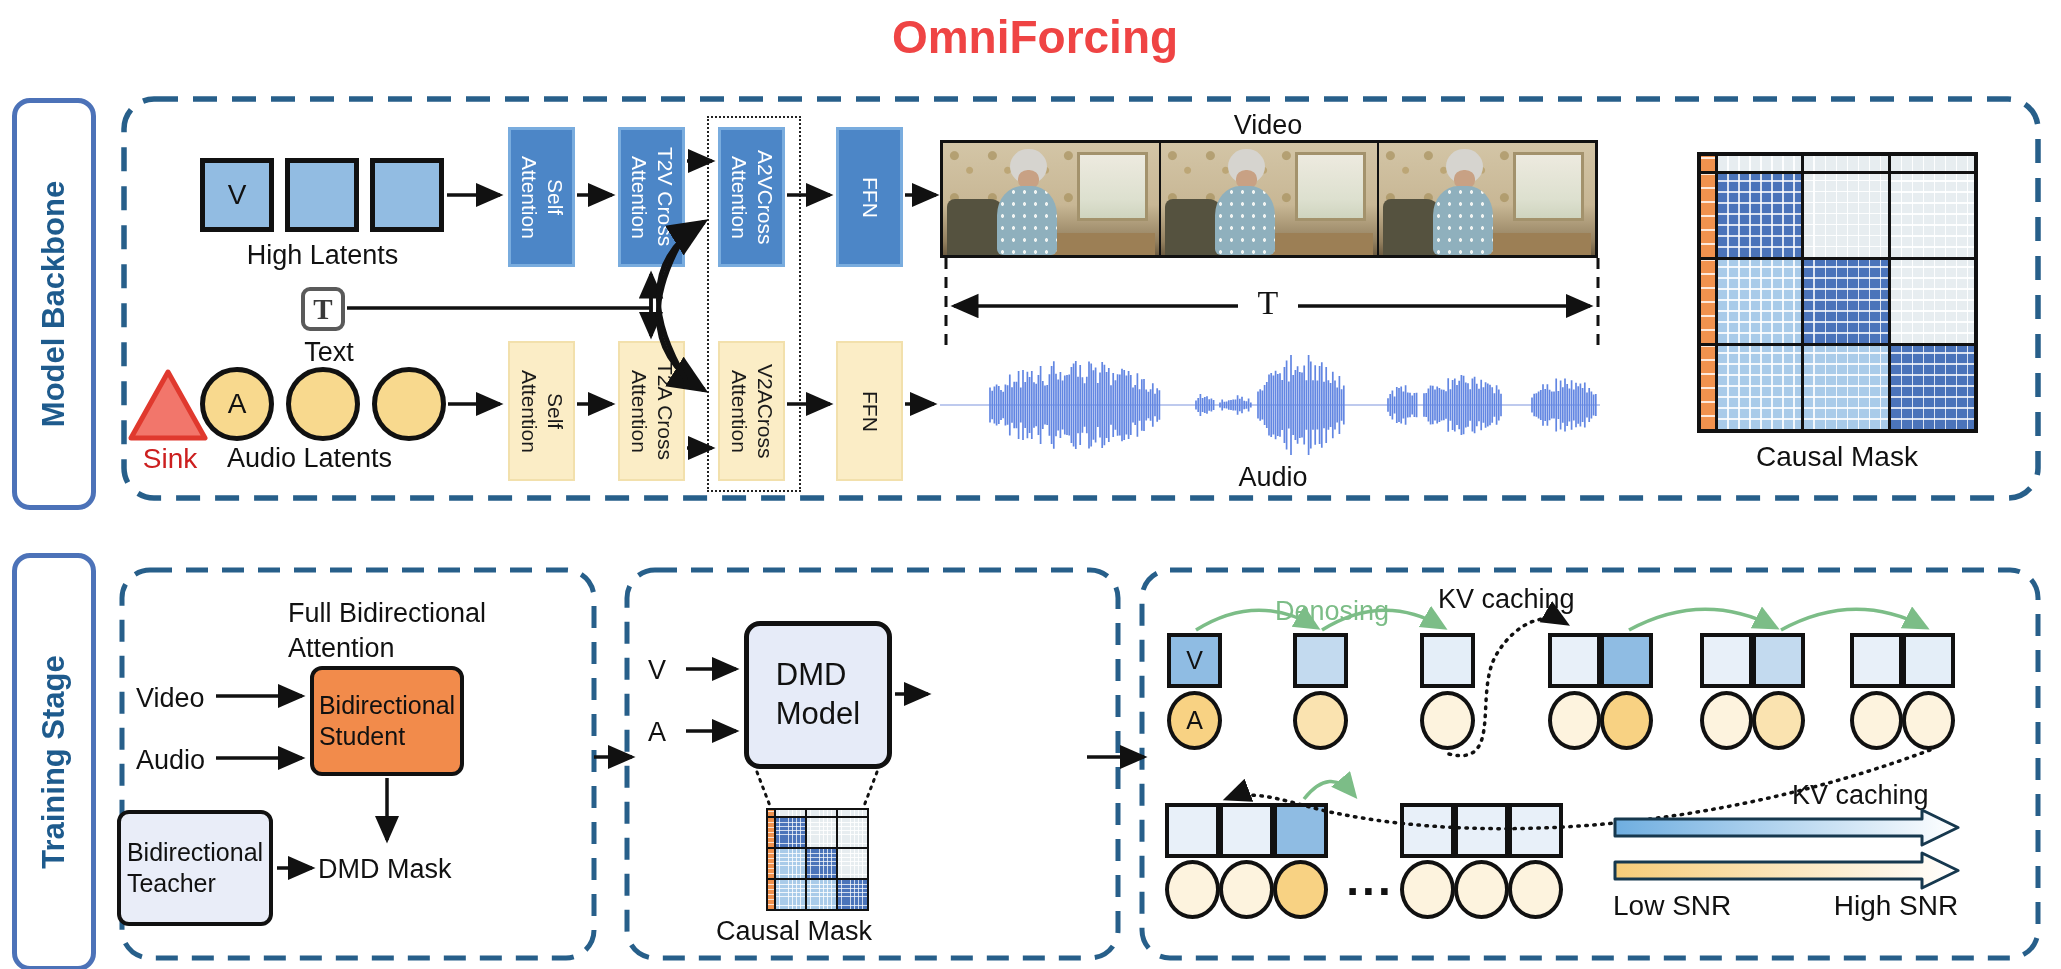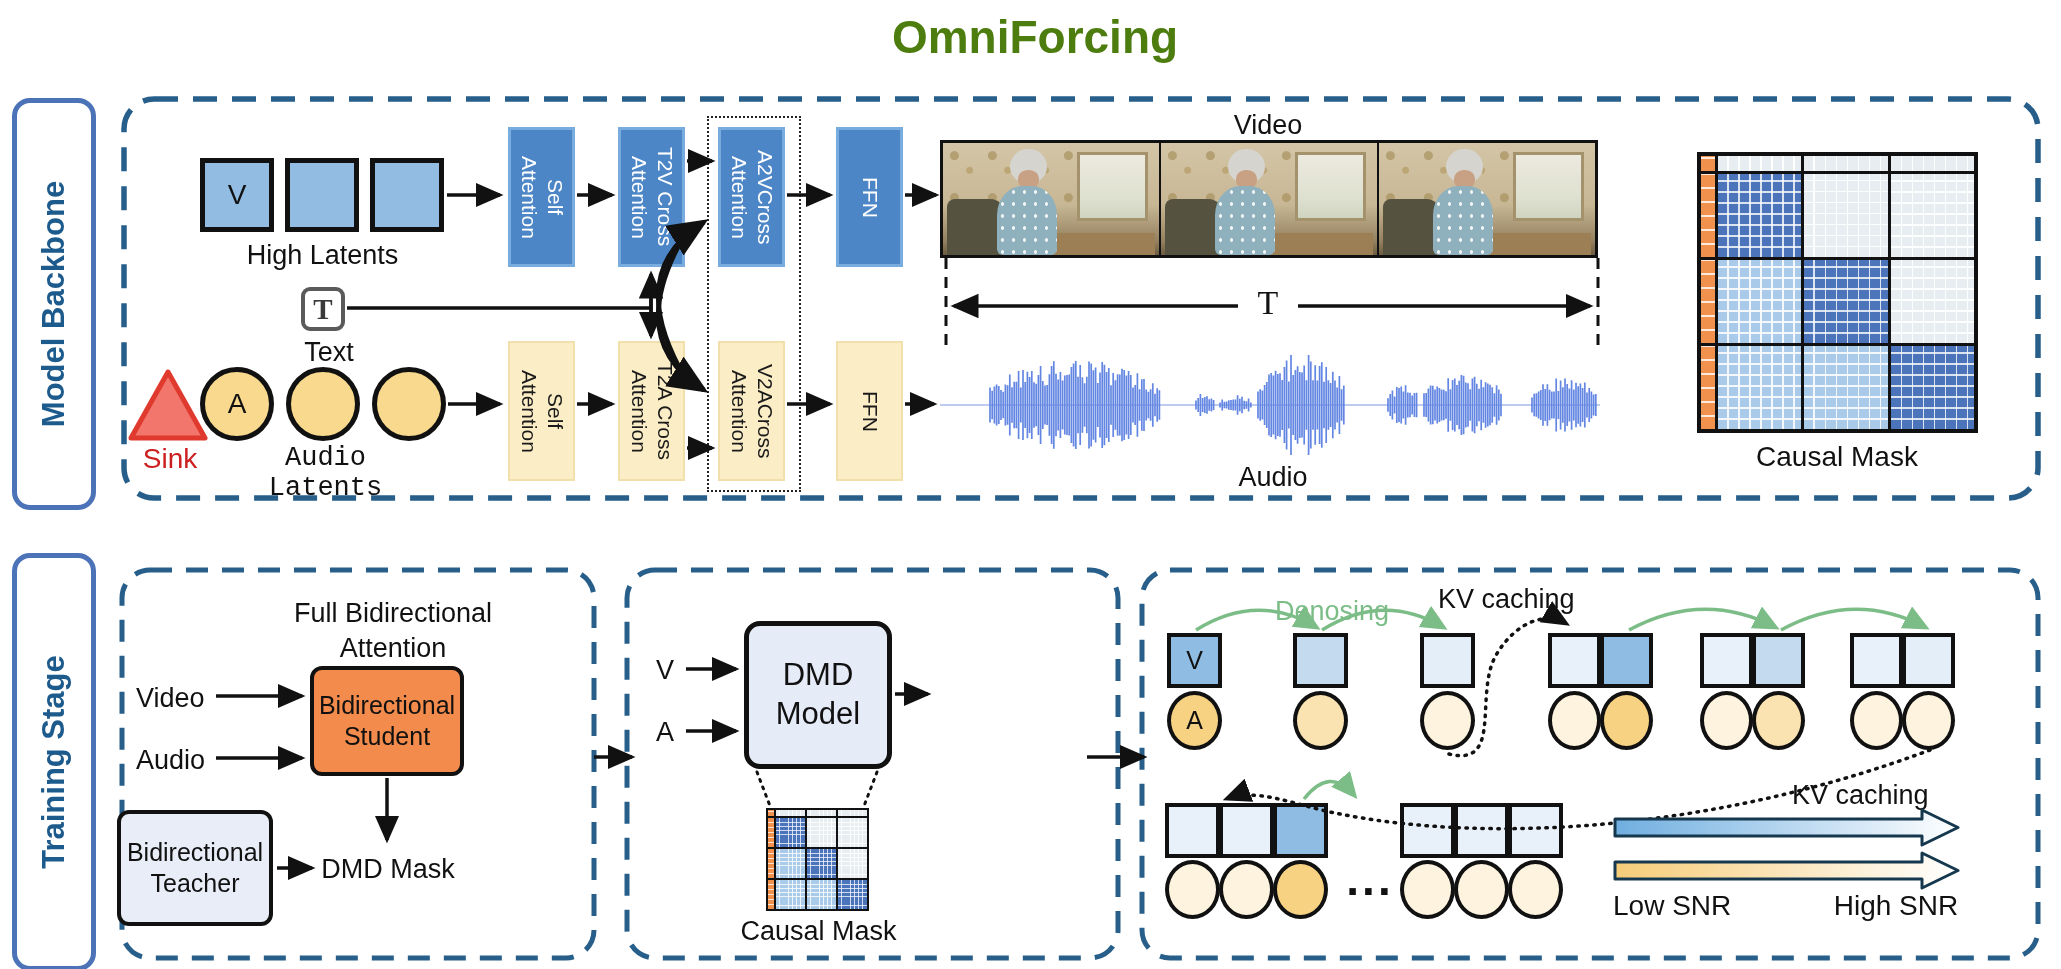--- a/index.html
+++ b/index.html
@@ -3,21 +3,21 @@
 <meta charset="utf-8">
 <style>
   html,body{margin:0;padding:0;background:#fff;}
   #page{position:relative;width:2061px;height:969px;background:#fff;font-family:"Liberation Sans",sans-serif;overflow:hidden;}
   .abs{position:absolute;}
   svg{position:absolute;left:0;top:0;}
   #base-svg{z-index:0;pointer-events:none;}
   #overlay-svg{z-index:3;pointer-events:none;}
   .lyr{z-index:2;}
   
-  #main-title{left:820px;top:10px;width:430px;text-align:center;font-size:46px;font-weight:bold;color:#4d7c0f;letter-spacing:0px;}
+  #main-title{left:820px;top:10px;width:430px;text-align:center;font-size:46px;font-weight:bold;color:#ef4444;letter-spacing:0px;}
   .side-label{border:5px solid #4C72B8;border-radius:18px;background:#fff;}
   .side-label span{position:absolute;left:50%;top:50%;transform:translate(-50%,-50%) rotate(-90deg);white-space:nowrap;font-size:31px;font-weight:bold;color:#1E5B8D;}
   .panel-title{background:#fff;border:5px solid #4C72B8;border-radius:14px;display:flex;align-items:center;justify-content:center;font-size:31px;font-weight:bold;color:#1E5B8D;}
   
   .vsq{width:74px;height:74px;background:#92BCE2;border:5px solid #111;box-sizing:border-box;display:flex;align-items:center;justify-content:center;font-size:28px;color:#111;}
   .acir{width:74px;height:74px;background:#F8D98E;border:5px solid #111;border-radius:50%;box-sizing:border-box;display:flex;align-items:center;justify-content:center;font-size:28px;color:#111;}
   .cap{font-size:27px;color:#111;text-align:center;}
   #text-icon{width:44px;height:44px;border:4px solid #5a5a5a;border-radius:9px;box-sizing:border-box;background:#fff;display:flex;align-items:center;justify-content:center;font-family:"Liberation Serif",serif;font-weight:bold;font-size:29px;color:#3a3a3a;}
   #sink-label{color:#CC1F1F;font-size:28px;}
   
@@ -52,25 +52,25 @@
   .mask.big .lightc{background:#A9CBE9;background-image:repeating-linear-gradient(0deg,transparent 0 9.5px,#ffffffdd 9.5px 11px),repeating-linear-gradient(90deg,transparent 0 9.5px,#ffffffdd 9.5px 11px);}
   .mask.big .palec{background:#E7EDF0;background-image:repeating-linear-gradient(0deg,transparent 0 9.5px,#ffffffee 9.5px 11px),repeating-linear-gradient(90deg,transparent 0 9.5px,#ffffffee 9.5px 11px);}
   .mask.big .orangec{background:#F0924E;background-image:repeating-linear-gradient(0deg,transparent 0 12px,#ffffffcc 12px 14px);}
   .mask.big .stripc{background:#E7EDF0;background-image:repeating-linear-gradient(90deg,transparent 0 9.5px,#ffffffee 9.5px 11px);}
   .mask.small .darkc{background:#4B74BA;background-image:repeating-linear-gradient(0deg,transparent 0 3.4px,#ffffffbb 3.4px 4.2px),repeating-linear-gradient(90deg,transparent 0 3.4px,#ffffffbb 3.4px 4.2px);}
   .mask.small .lightc{background:#A9CBE9;background-image:repeating-linear-gradient(0deg,transparent 0 3.4px,#ffffffcc 3.4px 4.2px),repeating-linear-gradient(90deg,transparent 0 3.4px,#ffffffcc 3.4px 4.2px);}
   .mask.small .palec{background:#E7EDF0;background-image:repeating-linear-gradient(0deg,transparent 0 3.4px,#ffffffdd 3.4px 4.2px),repeating-linear-gradient(90deg,transparent 0 3.4px,#ffffffdd 3.4px 4.2px);}
   .mask.small .orangec{background:#F0924E;background-image:repeating-linear-gradient(0deg,transparent 0 4px,#ffffffbb 4px 5px);}
   .mask.small .stripc{background:#E7EDF0;background-image:repeating-linear-gradient(90deg,transparent 0 3.4px,#ffffffdd 3.4px 4.2px);}
   
-  .tbox{box-sizing:border-box;border:4px solid #111;border-radius:12px;display:flex;align-items:center;justify-content:center;text-align:center;font-size:25px;color:#111;white-space:pre-line;line-height:1.25;}
+  .tbox{box-sizing:border-box;border:4px solid #111;border-radius:12px;display:flex;align-items:center;justify-content:center;font-size:25px;color:#111;white-space:pre-line;line-height:1.25;}
   #student-box{background:#F28B4B;}
   #teacher-box{background:#E9EDF8;}
   #dmd-model-box{background:#E6EBF8;border-width:5px;border-radius:16px;font-size:31px;}
-  .plain{font-size:27px;color:#111;white-space:pre-line;text-align:center;line-height:1.3;}
+  .plain{font-size:27px;color:#111;white-space:pre-line;text-align:left;line-height:1.3;}
   
   .sfsq{position:absolute;width:55px;height:55px;box-sizing:border-box;border:4px solid #111;display:flex;align-items:center;justify-content:center;font-size:25px;color:#111;}
   .sfcir{position:absolute;width:55px;height:59px;box-sizing:border-box;border:4px solid #111;border-radius:50%;display:flex;align-items:center;justify-content:center;font-size:25px;color:#111;}
   .f-b1{background:#8FBCE3;}.f-b2{background:#C3DAEF;}.f-b3{background:#E4EEF8;}.f-b0{background:#E8F0F9;}
   .f-o1{background:#F8D283;}.f-o2{background:#FAE3B0;}.f-o3{background:#FDF3DE;}
   .green-txt{color:#7CBD87;font-size:27px;}
   .kv-txt{color:#111;font-size:27px;}
   #sf-dots{font-size:46px;font-weight:bold;color:#111;letter-spacing:3px;}
   .snr-lbl{font-size:28px;color:#111;}
 </style>
@@ -106,21 +106,21 @@
       <span>T</span>
     </div>
   <div class="abs lyr cap" style="left:284px;top:337px;width:90px;">Text</div>
 
   <div class="abs lyr acir" style="left:200px;top:367px;">
       <span>A</span>
     </div>
   <div class="abs lyr acir" style="left:286px;top:367px;"></div>
   <div class="abs lyr acir" style="left:372px;top:367px;"></div>
   <div class="abs lyr" id="sink-label" style="left:134px;top:443px;width:72px;text-align:center;">Sink</div>
-  <div class="abs lyr cap" style="left:228px;top:443px;width:195px;font-family:Liberation Mono, monospace;">Audio Latents</div>
+  <div class="abs lyr cap" style="left:212px;top:443px;width:195px;">Audio Latents</div>
 
   <div class="abs lyr" id="joint-dotted" style="left:707px;top:116px;width:90px;height:372px;"></div>
 
   <div class="abs lyr block blue-b" style="left:508px;top:127px;">
       <div class="vt">Self
 Attention</div>
     </div>
   <div class="abs lyr block blue-b" style="left:618px;top:127px;">
       <div class="vt">T2V Cross
 Attention</div>

